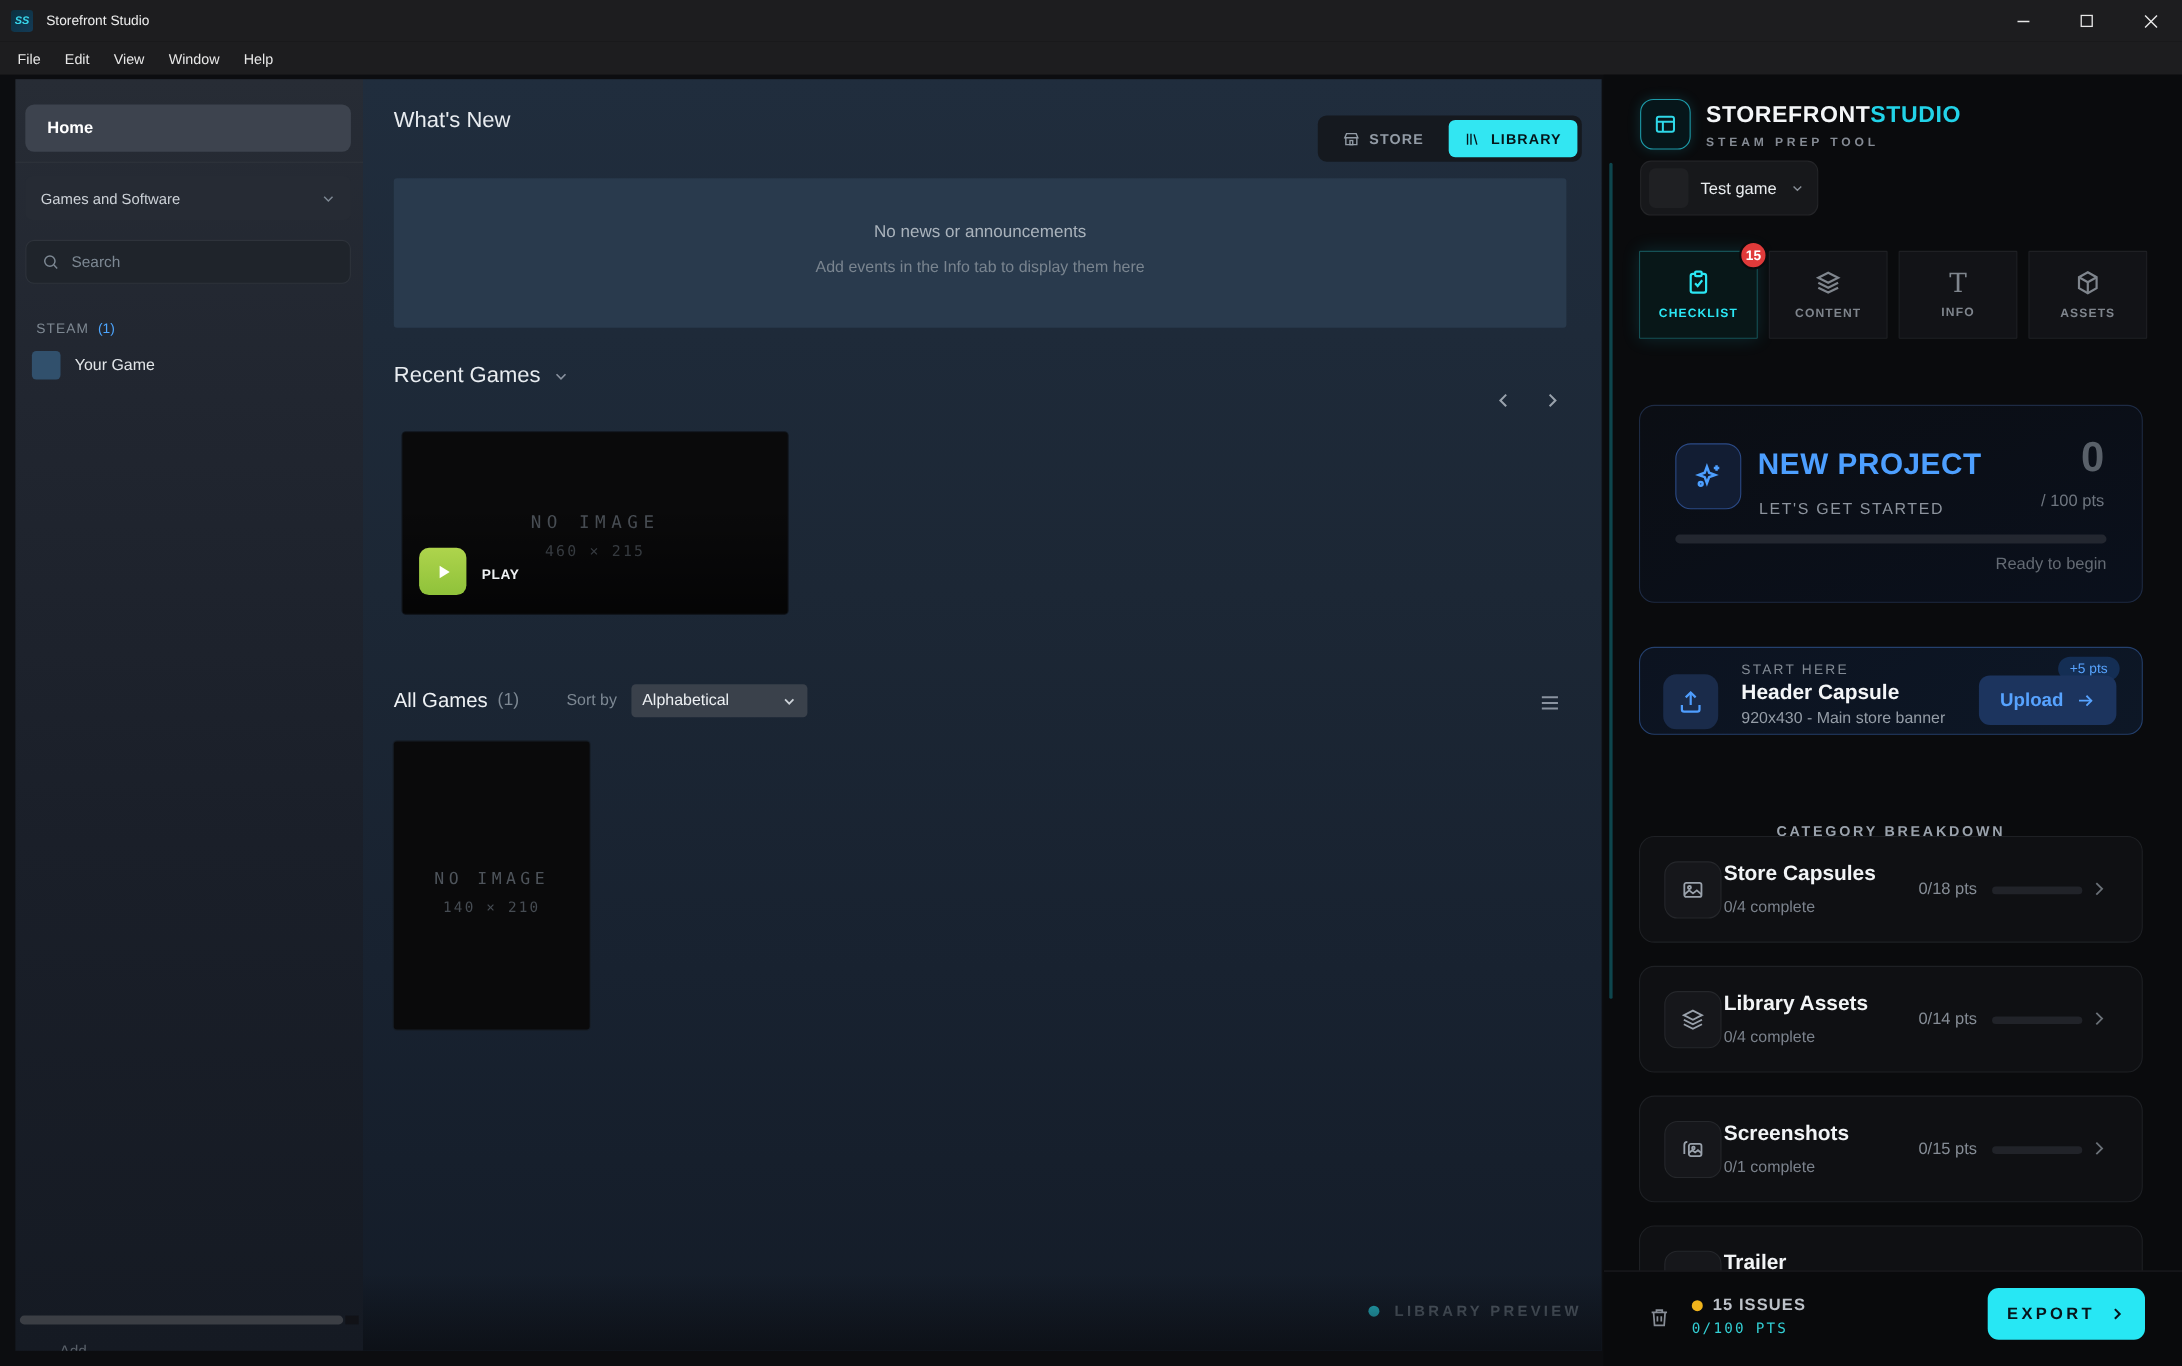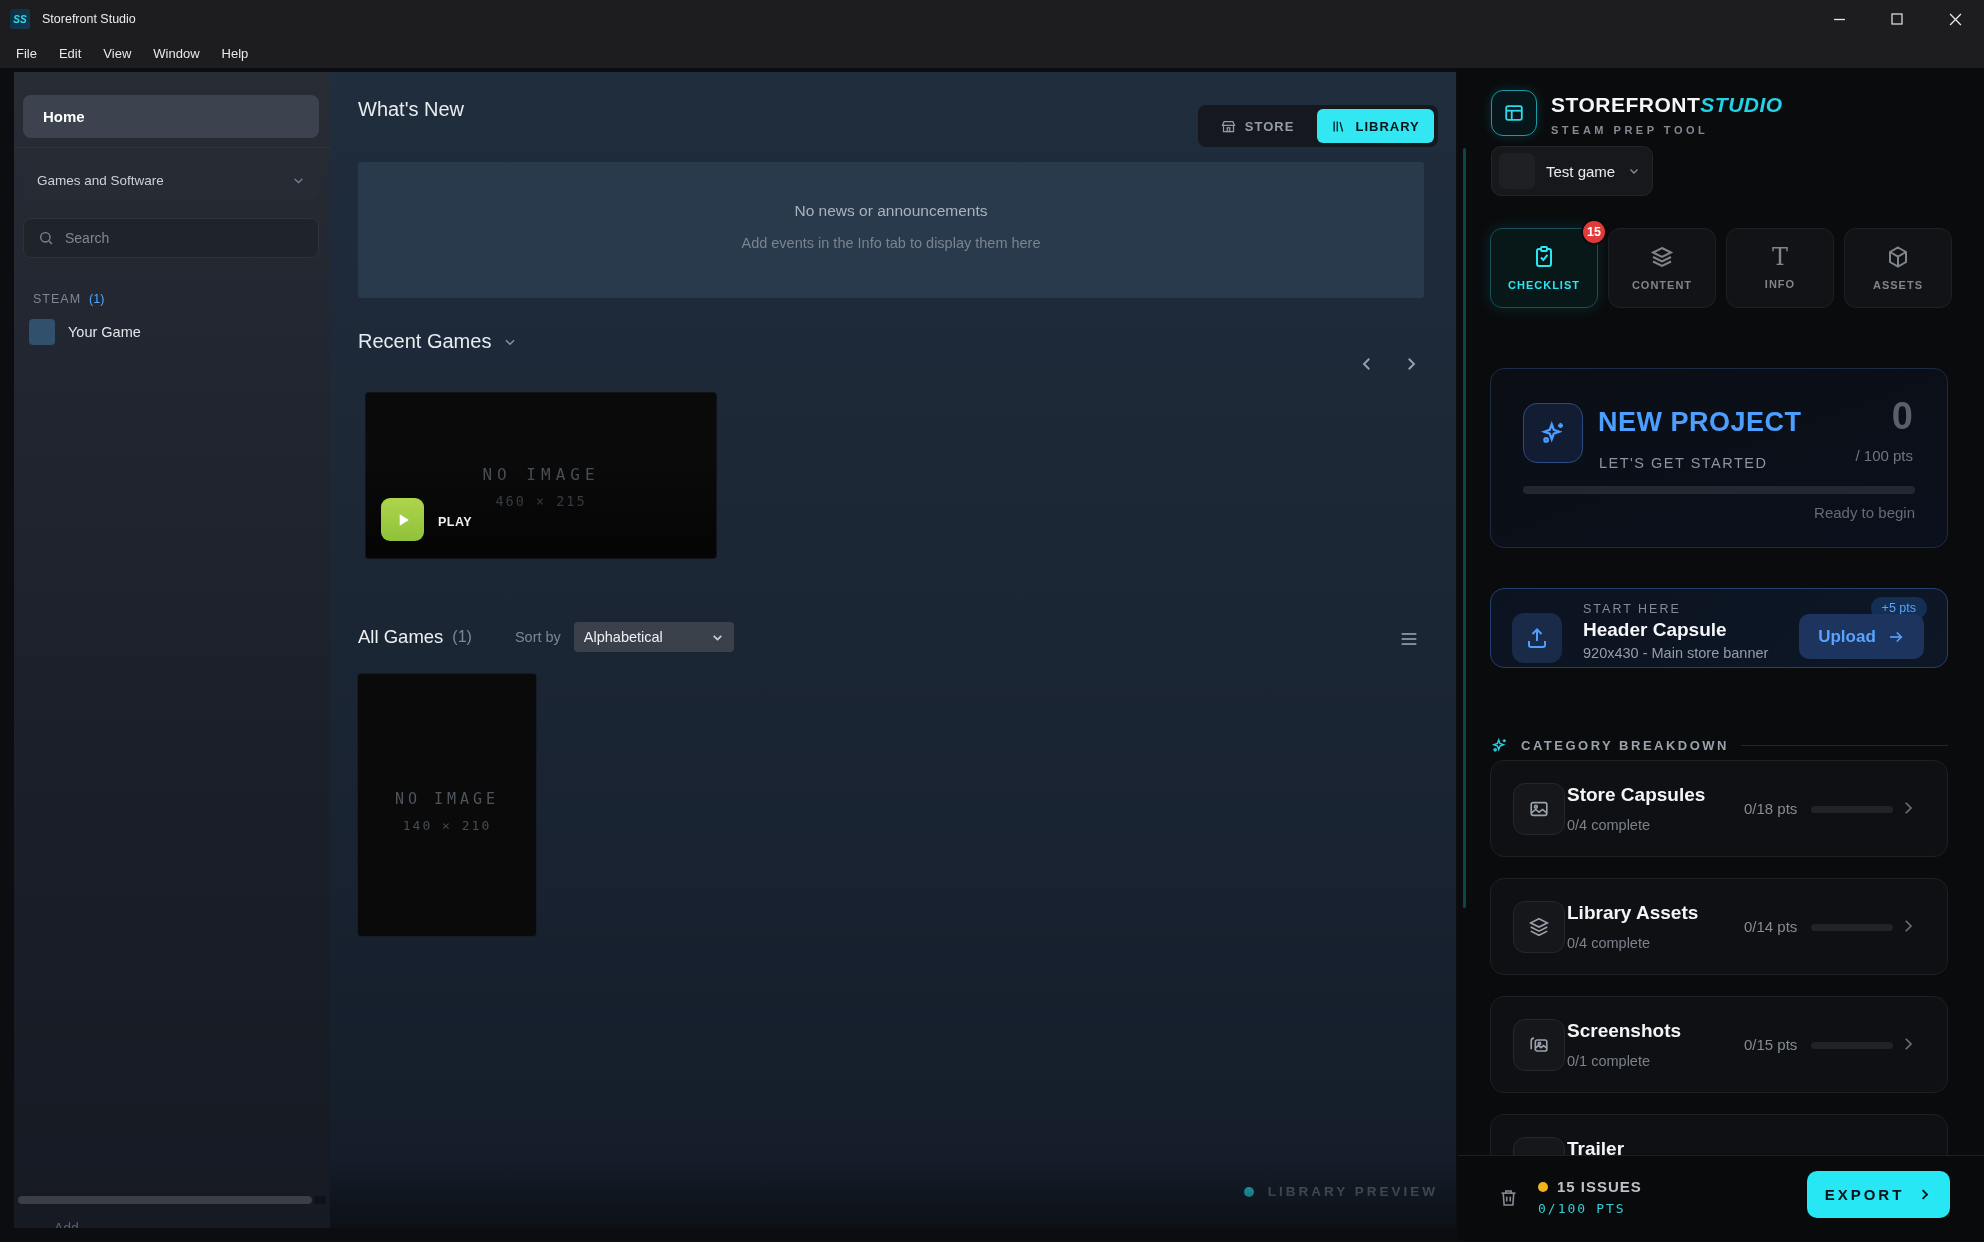--- a/index.html
+++ b/index.html
@@ -83,29 +83,29 @@
   .m-fade{position:absolute;left:0;bottom:0;width:100%;height:70px;pointer-events:none;
     background:linear-gradient(180deg,rgba(13,16,22,0),rgba(11,14,19,0.8));}
 
   
   .panel{position:absolute;left:1458px;top:0;width:526px;height:1174px;background:#0a0b0d;overflow:hidden;}
   .p-scrollthumb{position:absolute;left:5px;top:80px;width:3px;height:760px;border-radius:2px;background:#0e464d;}
   .p-logo-icon{position:absolute;left:33px;top:22px;width:46px;height:46px;border-radius:12px;border:1px solid #1d9aa8;
     background:#06161a;color:#2fd8e8;display:flex;align-items:center;justify-content:center;box-shadow:0 0 12px rgba(30,200,220,.18);}
   .p-brand{position:absolute;left:93px;top:25px;}
   .p-brand-title{font-size:21px;font-weight:bold;letter-spacing:.5px;color:#f4f6f8;}
-  .p-brand-title .accent{color:#22d3e8;font-style:italic;}
+  .p-brand-title .accent{color:#22d3e8;}
   .p-brand-sub{margin-top:7px;font-size:11px;font-weight:bold;letter-spacing:3.5px;color:#858b94;}
   .p-project{position:absolute;left:33px;top:78px;width:162px;height:50px;background:#17181b;border:1px solid #242528;border-radius:10px;
     display:flex;align-items:center;padding:0 12px 0 7px;gap:11px;}
   .p-project-thumb{width:36px;height:36px;border-radius:6px;background:#1f2023;}
   .p-project-name{font-size:15px;color:#e9ecef;}
   .p-project .chev{margin-left:auto;color:#8a9098;}
   .p-tabs{position:absolute;left:32px;top:160px;display:flex;gap:10px;}
-  .p-tab{width:108px;height:80px;background:#121317;border:1px solid #1f2024;border-radius:12px;position:relative;
+  .p-tab{width:108px;height:80px;background:#121317;border:1px solid #1f2024;border-radius:1px;position:relative;
     display:flex;flex-direction:column;align-items:center;justify-content:center;gap:10px;color:#7f858d;}
   .p-tab .lbl{font-size:11px;font-weight:bold;letter-spacing:1px;}
   .p-tab.active{background:#081718;border-color:#155156;color:#2be7f4;box-shadow:0 0 16px rgba(26,210,228,.15);}
   .p-tab-badge{position:absolute;top:-10px;right:-10px;width:26px;height:26px;border-radius:50%;background:#e03a3a;border:2px solid #0a0b0d;
     color:#fff;font-size:12.5px;font-weight:bold;display:flex;align-items:center;justify-content:center;}
   .serif-t{font-family:"DejaVu Serif", serif;font-size:24px;line-height:22px;}
 
   .p-score{position:absolute;left:32px;top:300px;width:458px;height:180px;border-radius:14px;
     background:linear-gradient(160deg,#0b0e14 0%,#0a101c 100%);border:1px solid #1e2b44;padding-left:28px;}
   .p-score-icon{position:absolute;left:32px;top:34px;width:60px;height:60px;border-radius:14px;background:#121d33;
@@ -122,21 +122,21 @@
   .p-start-badge{position:absolute;right:20px;top:8px;height:22px;padding:0 11px;background:#142e54;border-radius:11px;
     color:#58a4ff;font-size:12.5px;display:flex;align-items:center;}
   .p-start-icon{position:absolute;left:21px;top:24px;width:50px;height:50px;border-radius:12px;background:#1a2b4a;color:#4f9eff;
     display:flex;align-items:center;justify-content:center;}
   .p-start-eyebrow{position:absolute;left:92px;top:13px;font-size:12.5px;letter-spacing:2px;color:#838b95;}
   .p-start-title{position:absolute;left:92px;top:30px;font-size:19px;font-weight:bold;color:#f4f6f8;}
   .p-start-sub{position:absolute;left:92px;top:56px;font-size:14.5px;color:#959da7;}
   .p-start-btn{position:absolute;right:23px;top:25px;width:125px;height:45px;background:#1c345e;border-radius:10px;
     display:flex;align-items:center;justify-content:center;gap:11px;color:#57a3ff;font-size:17px;font-weight:bold;}
 
-  .p-cat-head{position:absolute;left:32px;top:668px;width:458px;height:18px;display:flex;align-items:center;gap:12px;}
+  .p-cat-head{position:absolute;left:32px;top:668px;width:458px;height:18px;display:flex;align-items:center;gap:12px;flex-direction:column;}
   .p-cat-head .txt{font-size:13px;font-weight:bold;letter-spacing:2.5px;color:#9aa2ac;}
   .p-cat-head .line{flex:1;height:1px;background:#26272b;}
   .p-cat-head .spark{color:#22d3e8;}
   .p-cat{position:absolute;left:32px;width:458px;height:97px;background:#0f1013;border:1px solid #1e2024;border-radius:14px;}
   .p-cat-icon{position:absolute;left:22px;top:22px;width:52px;height:52px;border-radius:12px;background:#16171b;border:1px solid #25272b;
     color:#9aa2ac;display:flex;align-items:center;justify-content:center;}
   .p-cat-name{position:absolute;left:76px;top:23px;font-size:19px;font-weight:bold;color:#f2f4f6;}
   .p-cat-complete{position:absolute;left:76px;top:56px;font-size:14.5px;color:#7b828c;}
   .p-cat-pts{position:absolute;left:253px;top:39px;font-size:15px;color:#858c95;}
   .p-cat-bar{position:absolute;left:320px;top:45px;width:82px;height:7px;border-radius:4px;background:#212329;}

